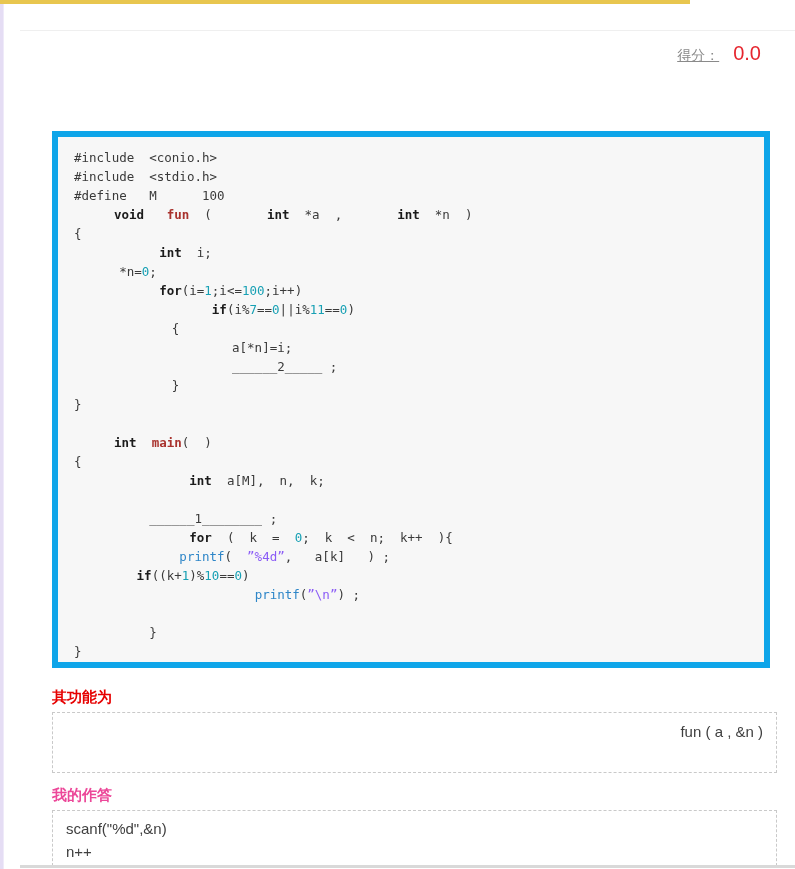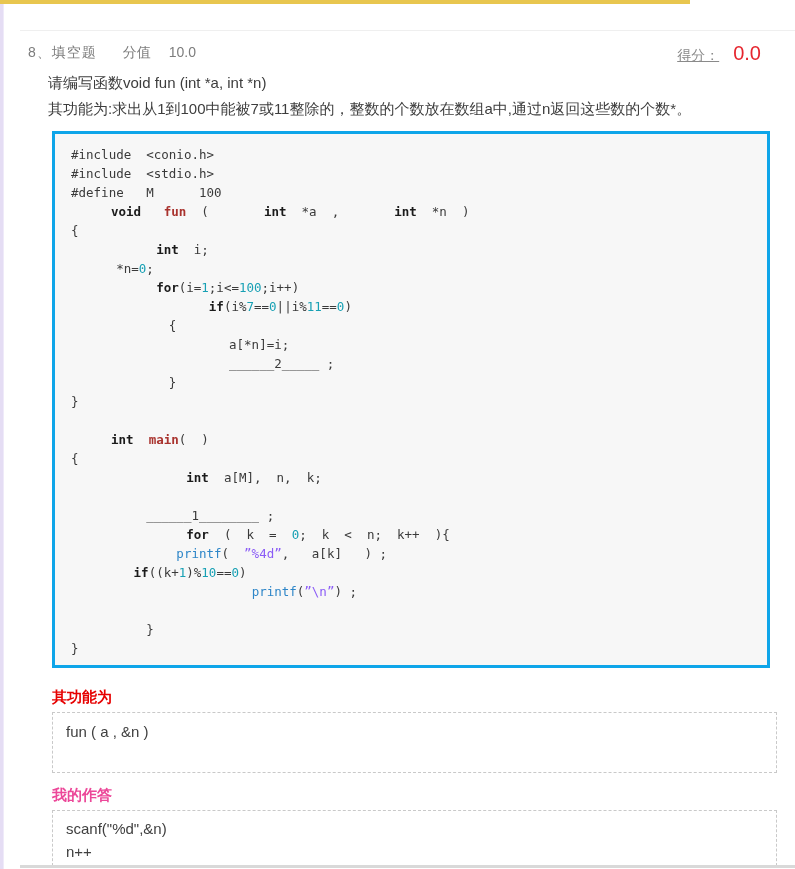--- a/index.html
+++ b/index.html
@@ -21,69 +21,60 @@
   .q-header .qscore-value { margin-left:18px; }
 
   .earned { position:absolute; right:34px; top:42px; display:flex; align-items:baseline; }
   .earned-label { font-size:14px; color:#8a8a8a;text-decoration:underline; }
   .earned-value { margin-left:14px; font-size:20px; }
 
   .question { position:absolute; left:48px; top:70px; font-size:15px; color:#3d3d3d;
               line-height:26px; }
 
   .code-box { position:absolute; left:52px; top:131px; width:718px; height:537px;
-              background:#f7f7f7; border:3px solid #0ea5e9; padding:11px 16px; }
+              background:#f7f7f7; border:6px solid #0ea5e9; padding:11px 16px; }
   .code-box pre { font-family:"DejaVu Sans Mono","Liberation Mono",monospace;
                   font-size:12.5px; line-height:19px; color:#3a3a3a; }
   .code-line { height:19px; white-space:pre; }
   .tok-kw   { font-weight:bold; color:#1b1b1b;margin-left:40px; }
   .tok-fn   { font-weight:bold; color:#a9332e; }
   .tok-num  { color:#17a0b4; }
   .tok-call { color:#2e86c8; }
   .tok-str  { color:#8b5cf6; }
 
   .section-title { position:absolute; left:52px; font-size:15px; font-weight:bold; }
   .ref-title { top:688px; }
   .my-title  { top:786px; }
 
   .answer-box { position:absolute; left:52px; width:725px;
                 border:1px dashed #c9c9c9; background:#fff;
                 padding:6px 13px; font-size:15px; color:#3f3f3f; }
-  .ref-box { top:712px; height:61px; }
+  .ref-box { top:712px; height:61px;text-align:right; }
   .ref-box .ans-line { line-height:25px; }
   .my-box  { top:810px; height:56px; }
   .my-box .ans-line { line-height:23px; }
 
   .bottom-sep { position:absolute; left:20px; right:0; top:865px; height:3px;
                 background:#d9d9d9; }
 </style>
 </head>
 <body>
 
 <div class="page">
 
   <div class="left-strip" style="background: rgb(229, 221, 244);"></div>
   <div class="top-accent" style="background: rgb(232, 198, 79);"></div>
   <div class="header-sep"></div>
 
-  <div class="q-header">
-    <span class="qnum">8、填空题</span>
-    <span class="qscore-label">分值</span>
-    <span class="qscore-value">10.0</span>
-  </div>
 
   <div class="earned">
     <span class="earned-label">得分：</span>
     <span class="earned-value" style="color: rgb(230, 37, 46);">0.0</span>
   </div>
 
-  <div class="question">
-    <div>请编写函数void fun (int *a, int *n)</div>
-    <div>其功能为:求出从1到100中能被7或11整除的，整数的个数放在数组a中,通过n返回这些数的个数*。</div>
-  </div>
 
   <div class="code-box">
     <pre><div class="code-line"><span>#include  &lt;conio.h&gt;</span></div><div class="code-line"><span>#include  &lt;stdio.h&gt;</span></div><div class="code-line"><span>#define   M      100</span></div><div class="code-line"><span class="tok-kw">void</span><span>   </span><span class="tok-fn">fun</span><span>  (  </span><span class="tok-kw">int</span><span>  *a  ,  </span><span class="tok-kw">int</span><span>  *n  )</span></div><div class="code-line"><span>{</span></div><div class="code-line"><span>      </span><span class="tok-kw">int</span><span>  i;</span></div><div class="code-line"><span>      *n=</span><span class="tok-num">0</span><span>;</span></div><div class="code-line"><span>      </span><span class="tok-kw">for</span><span>(i=</span><span class="tok-num">1</span><span>;i&lt;=</span><span class="tok-num">100</span><span>;i++)</span></div><div class="code-line"><span>             </span><span class="tok-kw">if</span><span>(i%</span><span class="tok-num">7</span><span>==</span><span class="tok-num">0</span><span>||i%</span><span class="tok-num">11</span><span>==</span><span class="tok-num">0</span><span>)</span></div><div class="code-line"><span>             {</span></div><div class="code-line"><span>                     a[*n]=i;</span></div><div class="code-line"><span>                     ______2_____ ;</span></div><div class="code-line"><span>             }</span></div><div class="code-line"><span>}</span></div><div class="code-line"> </div><div class="code-line"><span class="tok-kw">int</span><span>  </span><span class="tok-fn">main</span><span>(  )</span></div><div class="code-line"><span>{</span></div><div class="code-line"><span>          </span><span class="tok-kw">int</span><span>  a[M],  n,  k;</span></div><div class="code-line"> </div><div class="code-line"><span>          ______1________ ;</span></div><div class="code-line"><span>          </span><span class="tok-kw">for</span><span>  (  k  =  </span><span class="tok-num">0</span><span>;  k  &lt;  n;  k++  ){</span></div><div class="code-line"><span>              </span><span class="tok-call">printf</span><span>(  </span><span class="tok-str">”%4d”</span><span>,   a[k]   ) ;</span></div><div class="code-line"><span>   </span><span class="tok-kw">if</span><span>((k+</span><span class="tok-num">1</span><span>)%</span><span class="tok-num">10</span><span>==</span><span class="tok-num">0</span><span>)</span></div><div class="code-line"><span>                        </span><span class="tok-call">printf</span><span>(</span><span class="tok-str">”\n”</span><span>) ;</span></div><div class="code-line"> </div><div class="code-line"><span>          }</span></div><div class="code-line"><span>}</span></div></pre>
   </div>
 
   <div class="section-title ref-title" style="color: rgb(230, 0, 0);">其功能为</div>
   <div class="answer-box ref-box">
     <div class="ans-line">fun ( a , &amp;n )</div>
   </div>
 

